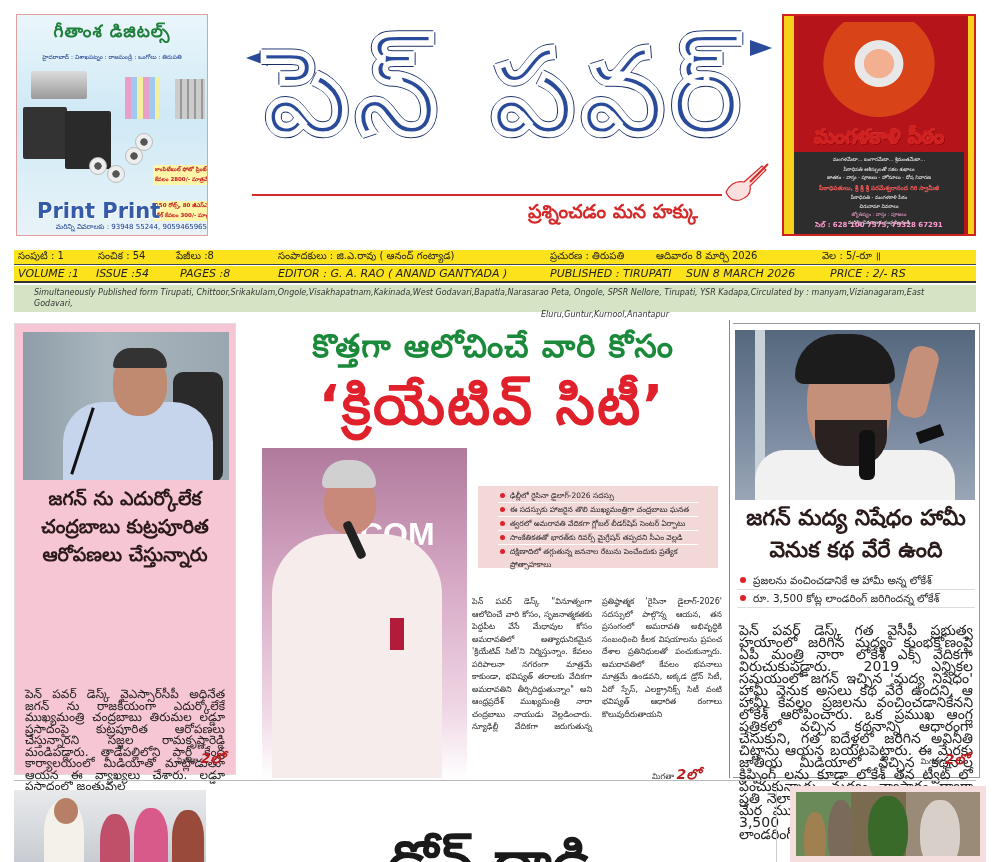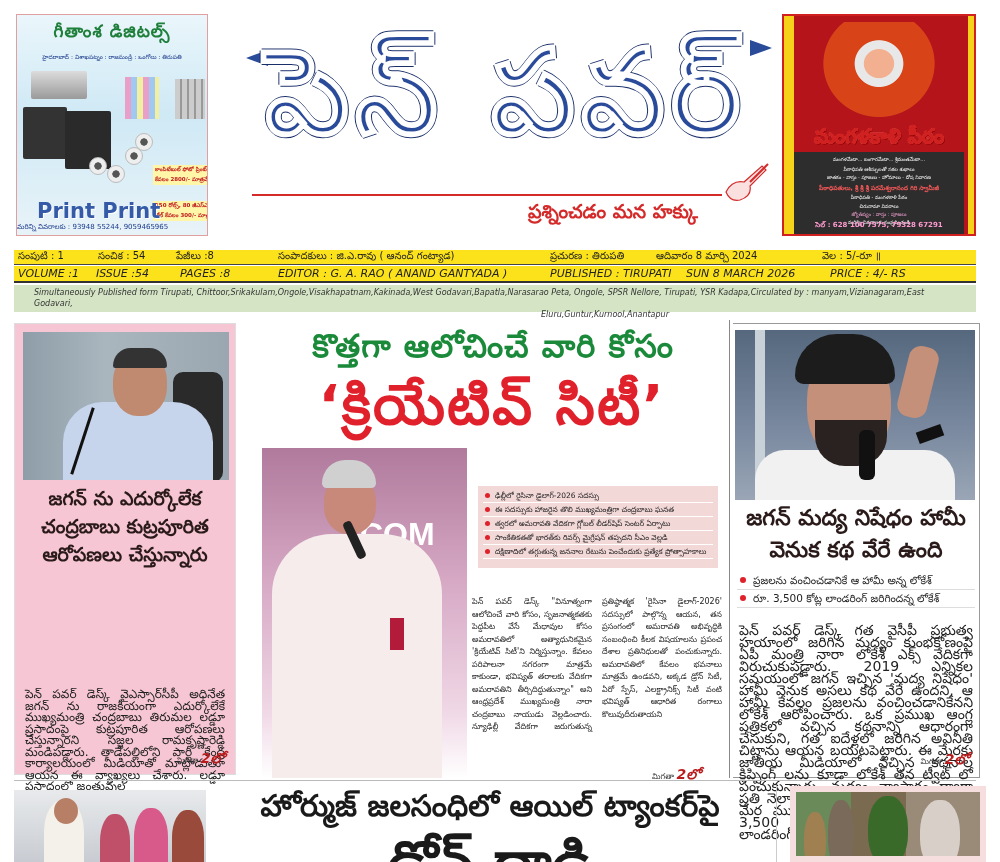--- a/index.html
+++ b/index.html
@@ -12,21 +12,21 @@
 .ad-left .cities{position:absolute;left:0;right:0;top:38px;text-align:center;font-size:6px;color:#1a3a8c}
 .ad-left .printer1{position:absolute;left:14px;top:56px;width:56px;height:28px;background:linear-gradient(#dcdcdc,#9a9a9a);border-radius:2px}
 .ad-left .printer2{position:absolute;left:6px;top:92px;width:44px;height:52px;background:#333;border-radius:2px}
 .ad-left .printer3{position:absolute;left:48px;top:96px;width:46px;height:58px;background:#2a2a2a;border-radius:2px}
 .ad-left .inks{position:absolute;left:108px;top:62px;width:34px;height:42px;background:repeating-linear-gradient(90deg,#e8a0c8 0 6px,#a0c8f0 6px 12px,#f0f0a0 12px 18px)}
 .ad-left .cart{position:absolute;left:158px;top:64px;width:30px;height:40px;background:repeating-linear-gradient(90deg,#ccc 0 5px,#999 5px 7px)}
 .ad-left .rolls{position:absolute;left:72px;top:118px;width:64px;height:56px}
 .ad-left .rolls span{position:absolute;width:18px;height:18px;border-radius:50%;background:radial-gradient(#555 30%,#eee 35%);border:1px solid #bbb}
 .ad-left .offer{position:absolute;left:136px;font-size:5.5px;color:#c0191f;font-weight:bold;background:#fff6a8;padding:1px 2px;white-space:nowrap}
 .ad-left .print-logo{position:absolute;left:20px;top:184px;font-size:21px;font-weight:bold;color:#345aa8;text-shadow:1px 1px 0 #fff}
-.ad-left .phones{position:absolute;left:0;right:0;bottom:3px;text-align:left;font-size:7px;color:#1a3a8c}
+.ad-left .phones{position:absolute;left:0;right:0;bottom:3px;text-align:right;font-size:7px;color:#1a3a8c}
 
 .logo{position:absolute;left:246px;top:10px;width:520px;height:180px}
 .logo-text{position:absolute;left:0;top:-8px;width:520px;text-align:center;font-size:118px;font-weight:bold;color:#2a4a9a;letter-spacing:6px;-webkit-text-stroke:2px #fff;text-shadow:0 0 0 #1a2f6a,2px 0 0 #1a2f6a,-2px 0 0 #1a2f6a,0 2px 0 #1a2f6a,0 -2px 0 #1a2f6a;line-height:180px}
 .nib{position:absolute;width:0;height:0;border-top:8px solid transparent;border-bottom:8px solid transparent}
 .nib.l{left:0;top:40px;border-right:22px solid #2a4a9a}
 .nib.r{right:-6px;top:30px;border-left:22px solid #2a4a9a}
 .logo-rule{position:absolute;left:252px;top:194px;width:470px;height:2px;background:#d42a2a}
 .tag-left{position:absolute;left:252px;top:200px;font-size:19px;color:#2a4a9a;font-weight:bold}
 .tag-right{position:absolute;left:528px;top:200px;font-size:19px;color:#d42a2a;font-weight:bold}
 .pen-hand{position:absolute;left:722px;top:162px;width:48px;height:42px}
@@ -68,21 +68,21 @@
 .kicker{position:absolute;left:258px;top:327px;width:470px;text-align:center;font-size:32px;font-weight:bold;color:#1a8a3a;letter-spacing:1px}
 .headline{position:absolute;left:252px;top:368px;width:480px;text-align:center;font-size:56px;font-weight:bold;color:#e0202a;line-height:74px;letter-spacing:2px}
 .subhead{position:absolute;left:450px;top:441px;width:228px;height:37px;background:#f2ebb8;text-align:center;font-size:22px;line-height:37px;color:#111}
 .cm-photo{position:absolute;left:262px;top:448px;width:205px;height:330px;background:linear-gradient(180deg,#b07a9c 0%,#d6a8c4 40%,#f0d8e6 80%,#ffffff 100%);overflow:hidden;-webkit-mask-image:radial-gradient(ellipse 120% 100% at 40% 50%,#000 70%,transparent 100%)}
 .cm-photo .com{position:absolute;left:98px;top:68px;font-size:32px;font-weight:bold;color:#fff;font-family:"Liberation Sans",sans-serif}
 .cm-photo .hair{position:absolute;left:60px;top:12px;width:54px;height:28px;background:#d0d0d0;border-radius:30px 30px 6px 6px}
 .cm-photo .face{position:absolute;left:62px;top:26px;width:52px;height:60px;background:#c8887a;border-radius:45%}
 .cm-photo .body{position:absolute;left:10px;top:86px;width:170px;height:250px;background:#f6ecec;border-radius:60px 60px 0 0}
 .cm-photo .mic{position:absolute;left:88px;top:72px;width:9px;height:40px;background:#222;border-radius:4px;transform:rotate(-25deg)}
 .cm-photo .badge{position:absolute;left:128px;top:170px;width:14px;height:32px;background:#b21b3a}
-.highlights{position:absolute;left:478px;top:486px;width:240px;height:82px;background:#f3d8d8;padding:3px 5px}
+.highlights{position:absolute;left:478px;top:486px;width:240px;height:82px;background:#f3d8d8;padding:3px 20px}
 .highlights .bullets{font-size:7.5px;line-height:13px;color:#222}
 .highlights .bullets li{border-bottom:1px solid #fff;padding-left:12px}
 .highlights .bullets li::before{width:5px;height:5px;top:4px;left:2px;background:#e0202a}
 .center-body{position:absolute;left:472px;top:596px;width:250px;font-size:8px;line-height:12.5px;color:#222;column-count:2;column-gap:10px;text-align:justify;height:172px}
 .col-rule{position:absolute;left:729px;top:320px;width:1px;height:458px;background:#888}
 .hrule{position:absolute;left:14px;top:780px;width:962px;height:1px;background:#bbb}
 
 
 .story-right{position:absolute;left:733px;top:323px;width:247px;height:455px;border:1px solid #999;border-left:0}
 .lokesh-photo{position:absolute;left:2px;top:6px;width:240px;height:170px;background:linear-gradient(180deg,#55687e 0%,#7b8aa0 60%,#9aa6b6 100%);overflow:hidden}
@@ -163,31 +163,31 @@
     <div class="line" style="top:203px">మరిన్ని వివరాలకు సంప్రదించండి</div>
     <div class="contact">సెల్ : 628 100 7575, 79328 67291</div>
   </div>
 
   <div class="band1">
     <span style="left:4px">సంపుటి : 1</span>
     <span style="left:84px">సంచిక : 54</span>
     <span style="left:162px">పేజీలు :8</span>
     <span style="left:264px">సంపాదకులు : జి.ఎ.రావు ( ఆనంద్ గంట్యాడ)</span>
     <span style="left:536px">ప్రచురణ : తిరుపతి</span>
-    <span style="left:642px">ఆదివారం 8 మార్చి 2024</span>
+    <span style="left:642px">ఆదివారం 8 మార్చి 2026</span>
     <span style="left:808px">వెల : 5/-రూ ॥</span>
   </div>
   <div class="band2">
     <span style="left:4px">VOLUME :1</span>
     <span style="left:82px">ISSUE :54</span>
     <span style="left:166px">PAGES :8</span>
     <span style="left:264px">EDITOR : G. A. RAO ( ANAND GANTYADA )</span>
     <span style="left:536px">PUBLISHED : TIRUPATI</span>
     <span style="left:672px">SUN 8 MARCH 2026</span>
-    <span style="left:816px">PRICE : 4/- RS</span>
+    <span style="left:816px">PRICE : 2/- RS</span>
   </div>
   <div class="band3">
     <div>Simultaneously Published form Tirupati, Chittoor,Srikakulam,Ongole,Visakhapatnam,Kakinada,West Godavari,Bapatla,Narasarao Peta, Ongole, SPSR Nellore, Tirupati, YSR Kadapa,Circulated by : manyam,Vizianagaram,East Godavari,</div>
     <div class="l2">Eluru,Guntur,Kurnool,Anantapur</div>
   </div>
 
   <div class="story-left">
     <div class="photo">
       <div class="chair"></div>
         <div class="shirt"></div>
@@ -254,21 +254,20 @@
 
   <div class="hrule"></div>
 
   <div class="bottom-left-photo">
     <span style="left:30px;top:10px;width:40px;height:70px;background:#f4f0ea"></span>
     <span style="left:40px;top:8px;width:24px;height:26px;background:#b78066;border-radius:50%"></span>
     <span style="left:86px;top:24px;width:30px;height:60px;background:#c0506a"></span>
     <span style="left:120px;top:18px;width:34px;height:64px;background:#d85a8a"></span>
     <span style="left:158px;top:20px;width:32px;height:60px;background:#9a4a3a"></span>
   </div>
-  <div class="bottom-head1">హోర్ముజ్ జలసంధిలో ఆయిల్ ట్యాంకర్‌పై</div>
   <div class="bottom-head2">డ్రోన్ దాడి</div>
   <div class="vrule"></div>
   <div class="bottom-right-photo">
     <div class="inner">
       <span style="left:8px;top:20px;width:22px;height:60px;background:#a08050"></span>
       <span style="left:32px;top:8px;width:26px;height:70px;background:#7a6a5a"></span>
       <span style="left:72px;top:4px;width:40px;height:70px;background:#3a6a2a"></span>
       <span style="left:124px;top:8px;width:40px;height:70px;background:#d8d0c8"></span>
     </div>
   </div>

